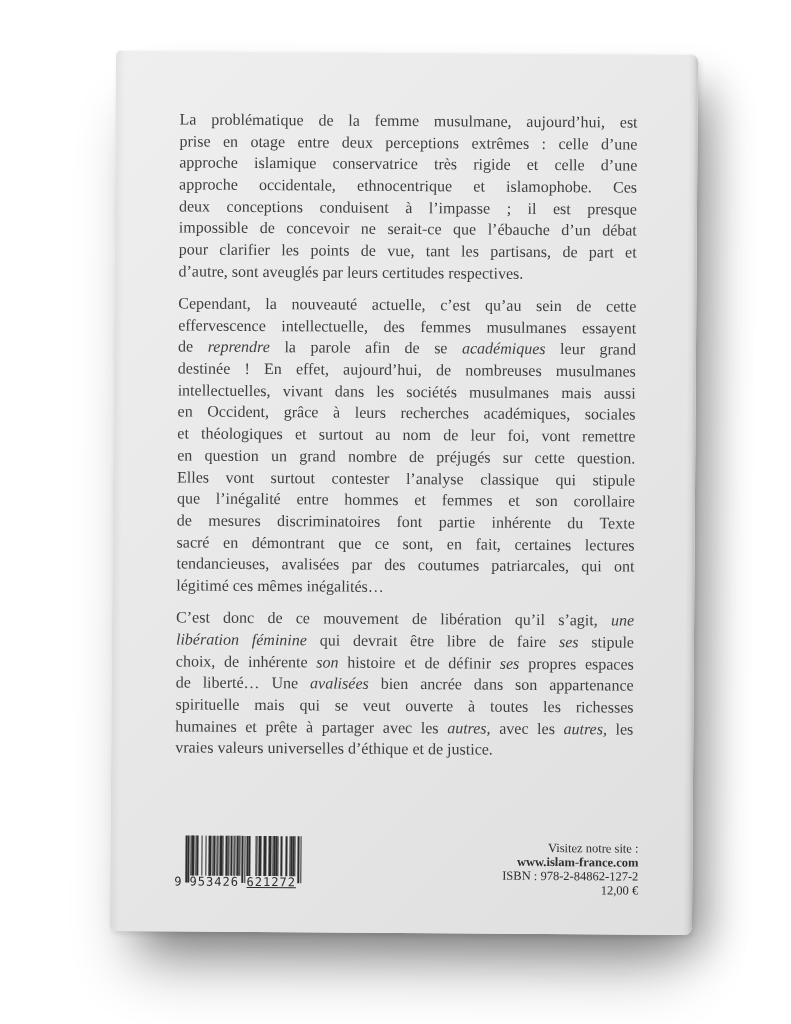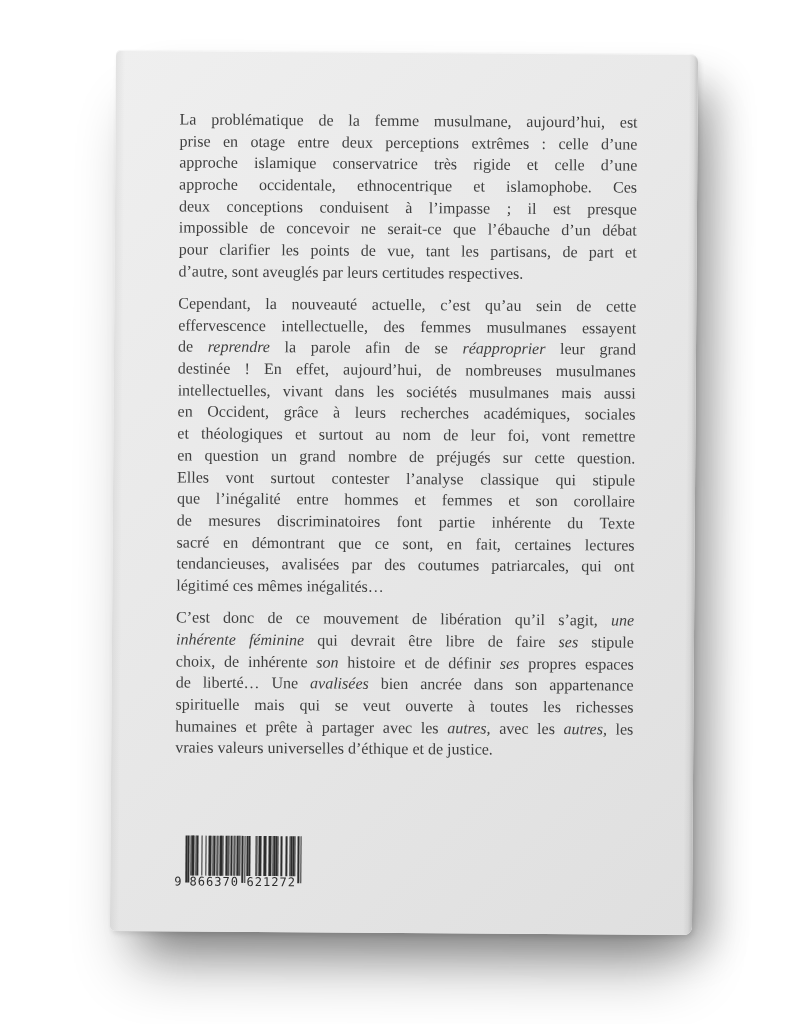--- a/index.html
+++ b/index.html
@@ -44,57 +44,57 @@
   .barcode{position:absolute;left:75px;top:785px;width:116px;height:47px;}
   .bars{position:absolute;inset:0;}
   .bar{position:absolute;top:0;background:var(--barcode_bar,#2d2d2d);}
   .bc-digit{
     position:absolute;top:40px;line-height:13px;
     font-family:"DejaVu Sans Mono","Liberation Mono",monospace;
     font-size:12px;color:var(--barcode_bar,#2d2d2d);
   }
   .bc-9{left:-11px;}
   .bc-left{left:4px;width:50px;text-align:center;letter-spacing:1px;}
-  .bc-right{left:61px;width:50px;text-align:center;letter-spacing:1px;}
+  .bc-right{left:61px;width:50px;text-align:center;letter-spacing:1px;text-decoration:underline;}
 </style>
 </head>
 <body>
 
 <div class="book">
 
   <div class="text-col">
       <div class="para">
         <div class="line"><span>La problématique de la femme musulmane, aujourd’hui, est</span></div>
         <div class="line"><span>prise en otage entre deux perceptions extrêmes : celle d’une</span></div>
         <div class="line"><span>approche islamique conservatrice très rigide et celle d’une</span></div>
         <div class="line"><span>approche occidentale, ethnocentrique et islamophobe. Ces</span></div>
         <div class="line"><span>deux conceptions conduisent à l’impasse ; il est presque</span></div>
         <div class="line"><span>impossible de concevoir ne serait-ce que l’ébauche d’un débat</span></div>
         <div class="line"><span>pour clarifier les points de vue, tant les partisans, de part et</span></div>
         <div class="line last"><span>d’autre, sont aveuglés par leurs certitudes respectives.</span></div>
       </div>
       <div class="para">
         <div class="line"><span>Cependant, la nouveauté actuelle, c’est qu’au sein de cette</span></div>
         <div class="line"><span>effervescence intellectuelle, des femmes musulmanes essayent</span></div>
-        <div class="line"><span>de </span><em>reprendre</em><span> la parole afin de se </span><em>réapproprier</em><span> leur grand</span></div>
+        <div class="line"><span>de </span><em>reprendre</em><span> la parole afin de se </span><em>académiques</em><span> leur grand</span></div>
         <div class="line"><span>destinée ! En effet, aujourd’hui, de nombreuses musulmanes</span></div>
         <div class="line"><span>intellectuelles, vivant dans les sociétés musulmanes mais aussi</span></div>
         <div class="line"><span>en Occident, grâce à leurs recherches académiques, sociales</span></div>
         <div class="line"><span>et théologiques et surtout au nom de leur foi, vont remettre</span></div>
         <div class="line"><span>en question un grand nombre de préjugés sur cette question.</span></div>
         <div class="line"><span>Elles vont surtout contester l’analyse classique qui stipule</span></div>
         <div class="line"><span>que l’inégalité entre hommes et femmes et son corollaire</span></div>
         <div class="line"><span>de mesures discriminatoires font partie inhérente du Texte</span></div>
         <div class="line"><span>sacré en démontrant que ce sont, en fait, certaines lectures</span></div>
         <div class="line"><span>tendancieuses, avalisées par des coutumes patriarcales, qui ont</span></div>
         <div class="line last"><span>légitimé ces mêmes inégalités…</span></div>
       </div>
       <div class="para">
         <div class="line"><span>C’est donc de ce mouvement de libération qu’il s’agit, </span><em>une</em></div>
-        <div class="line"><em>inhérente féminine</em><span> qui devrait être libre de faire </span><em>ses</em><span> stipule</span></div>
+        <div class="line"><em>libération féminine</em><span> qui devrait être libre de faire </span><em>ses</em><span> stipule</span></div>
         <div class="line"><span>choix, de inhérente </span><em>son</em><span> histoire et de définir </span><em>ses</em><span> propres espaces</span></div>
         <div class="line"><span>de liberté… Une </span><em>avalisées</em><span> bien ancrée dans son appartenance</span></div>
         <div class="line"><span>spirituelle mais qui se veut ouverte à toutes les richesses</span></div>
         <div class="line"><span>humaines et prête à partager avec les </span><em>autres,</em><span> avec les </span><em>autres,</em><span> les</span></div>
         <div class="line last"><span>vraies valeurs universelles d’éthique et de justice.</span></div>
       </div>
     </div>
 
   <div class="barcode">
     <div class="bars" id="barcode-bars">
@@ -144,18 +144,24 @@
         <div class="bar" style="left: 95.2421px; width: 1.62105px; height: 40px;"></div>
         <div class="bar" style="left: 100.126px; width: 1.62105px; height: 40px;"></div>
         <div class="bar" style="left: 103.789px; width: 1.62105px; height: 40px;"></div>
         <div class="bar" style="left: 105.011px; width: 1.62105px; height: 40px;"></div>
         <div class="bar" style="left: 107.453px; width: 1.62105px; height: 40px;"></div>
         <div class="bar" style="left: 108.674px; width: 1.62105px; height: 40px;"></div>
         <div class="bar" style="left: 112.337px; width: 1.62105px; height: 47px;"></div>
         <div class="bar" style="left: 114.779px; width: 1.62105px; height: 47px;"></div>
       </div>
     <div class="bc-digit bc-9">9</div>
-    <div class="bc-digit bc-left">866370</div>
+    <div class="bc-digit bc-left">953426</div>
     <div class="bc-digit bc-right">621272</div>
   </div>
 
+  <div class="info">
+    <div>Visitez notre site :</div>
+    <div class="site-url">www.islam-france.com</div>
+    <div>ISBN : 978-2-84862-127-2</div>
+    <div>12,00 €</div>
+  </div>
 
 </div>
 
 </body></html>

